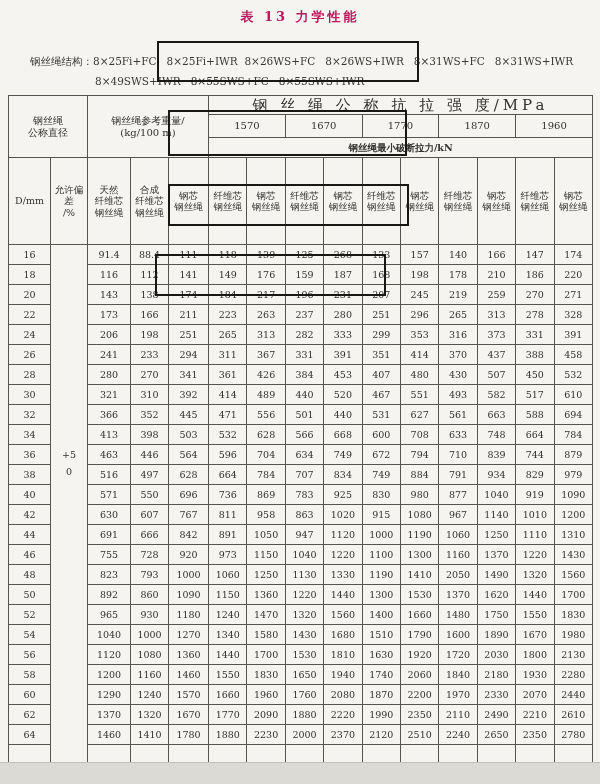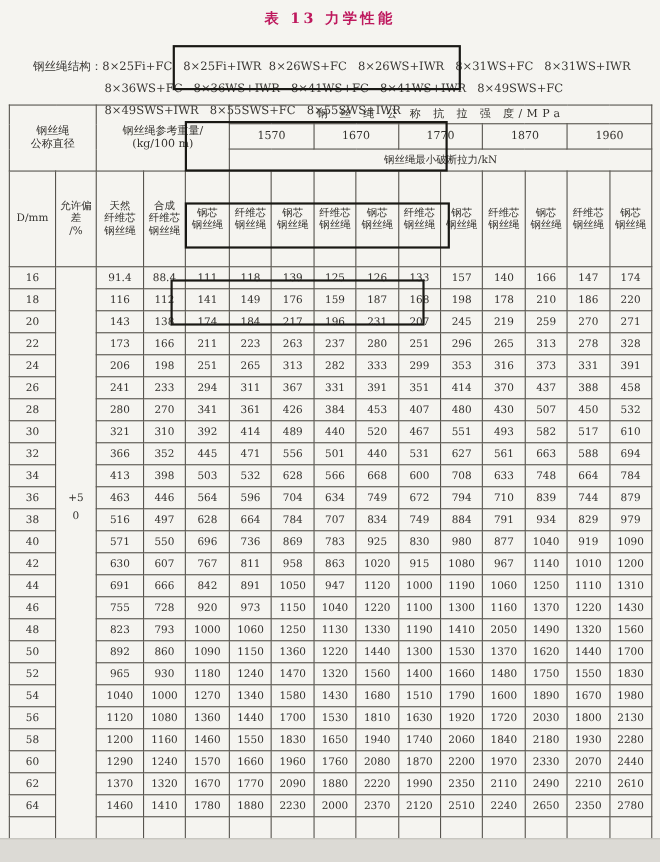--- a/index.html
+++ b/index.html
@@ -25,24 +25,24 @@
   }
   td{
     border:1px solid #57544e;
     text-align:center;vertical-align:middle;
     padding:0;font-size:9.5px;line-height:1.2;color:#33312d;
     overflow:hidden;
   }
   .pre{white-space:pre-line;}
   tr.hr1 td{height:16px;}
   tr.hr2 td{height:22px;font-size:10px;}
-  tr.hr3 td{height:19px;}
+  tr.hr3 td{height:19px;font-weight:bold;}
   tr.hr4 td{height:86px;font-size:9.5px;}
   .group-head{font-size:10px;}
-  .mpa-head{letter-spacing:4px;font-size:10px;}
+  .mpa-head{letter-spacing:4px;font-size:15px;}
   tbody td{height:19px;font-size:9.5px;}
   tr.blank-row td{height:39px;}
   .tol-inner{white-space:pre-line;transform:translateY(-52px);line-height:17px;}
 
   .rect{position:absolute;border:2px solid #191814;background:transparent;pointer-events:none;}
   .rect-a{left:157px;top:41px;width:258px;height:37px;}
   .rect-b{left:168px;top:110px;width:235px;height:42px;}
   .rect-c{left:168px;top:184px;width:237px;height:38px;}
   .rect-d{left:155px;top:254px;width:227px;height:38px;}
 
@@ -51,21 +51,20 @@
     background:#dcdad5;border-top:1px solid #c3c1bb;
   }
 </style>
 </head>
 <body>
 
 <div class="page-title">表 13  力学性能</div>
 
 <div class="note">
   <div class="note-line">钢丝绳结构：8×25Fi+FC   8×25Fi+IWR  8×26WS+FC   8×26WS+IWR   8×31WS+FC   8×31WS+IWR</div>
-  <div class="note-line indent">8×36WS+FC   8×36WS+IWR   8×41WS+FC   8×41WS+IWR   8×49SWS+FC</div>
   <div class="note-line indent">8×49SWS+IWR   8×55SWS+FC   8×55SWS+IWR</div>
 </div>
 
 <table class="main">
   <colgroup>
     <col style="width:42px">
       <col style="width:37px">
       <col style="width:43px">
       <col style="width:38px">
       <col style="width:40px">
@@ -138,21 +137,21 @@
         <td rowspan="26">
           <div class="tol-inner">+5
 0</div>
         </td>
         <td>91.4</td>
         <td>88.4</td>
         <td>111</td>
         <td>118</td>
         <td>139</td>
         <td>125</td>
-        <td>126</td>
+        <td>268</td>
         <td>133</td>
         <td>157</td>
         <td>140</td>
         <td>166</td>
         <td>147</td>
         <td>174</td>
       </tr>
       <tr>
         <td>18</td>
         <td>116</td>

